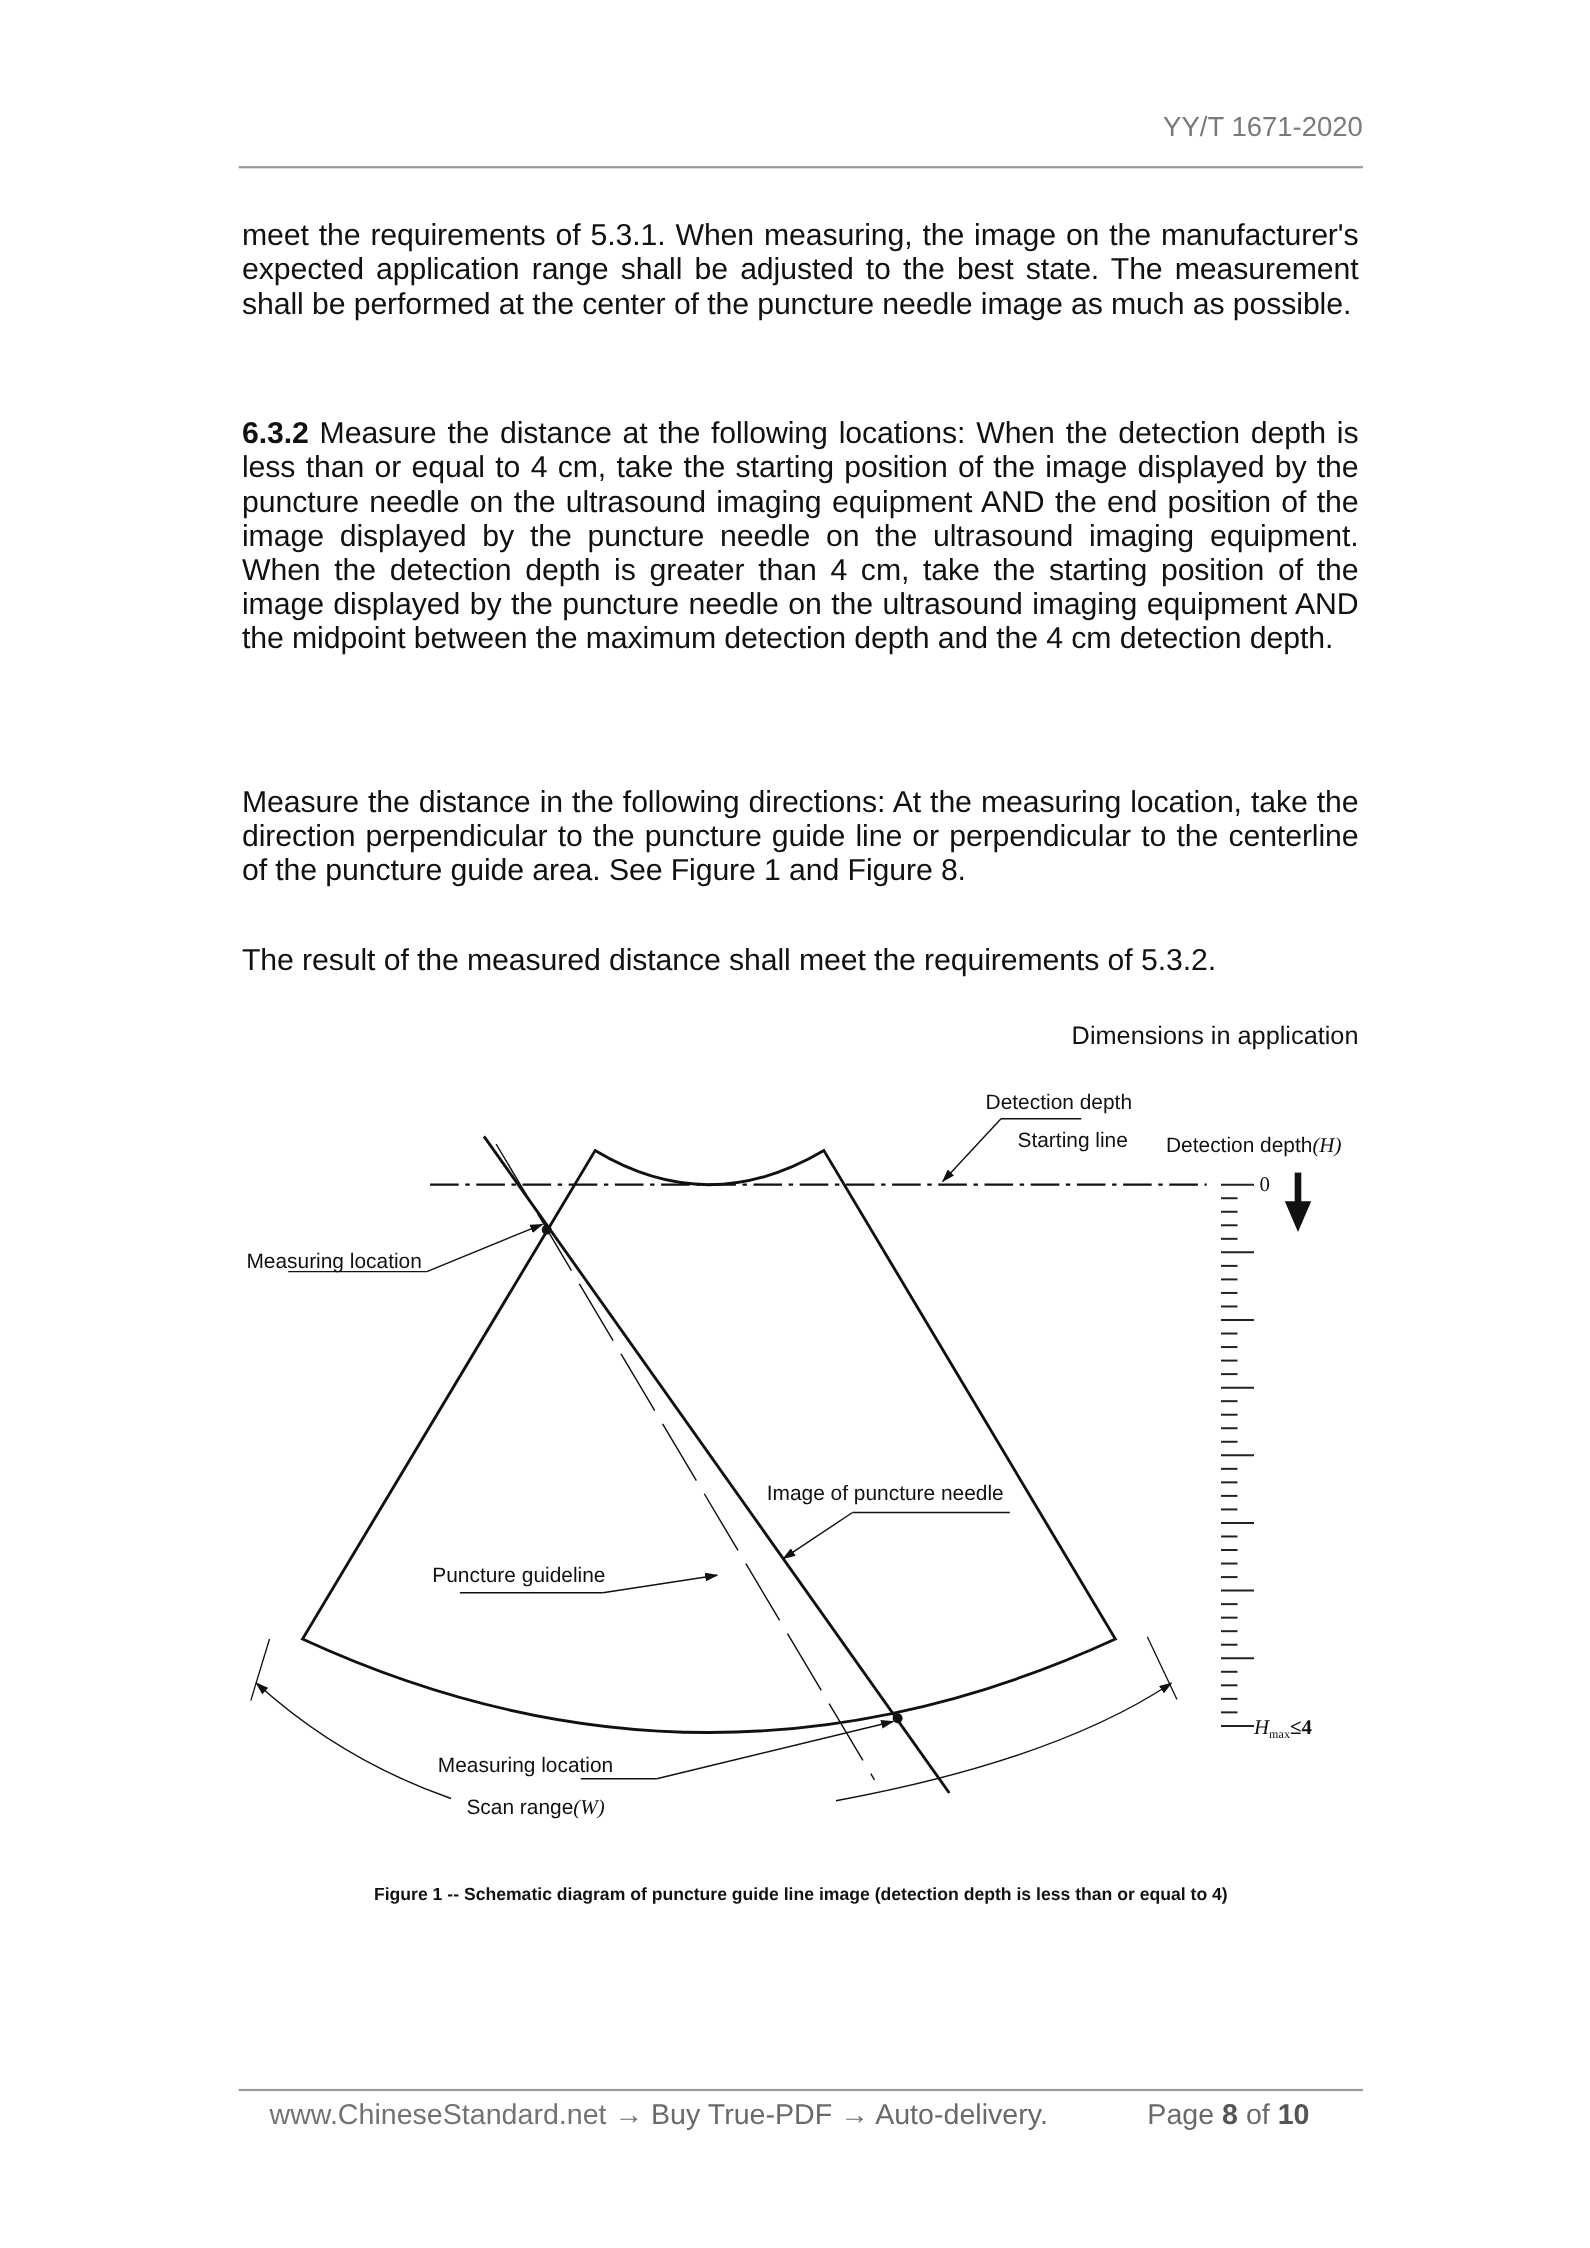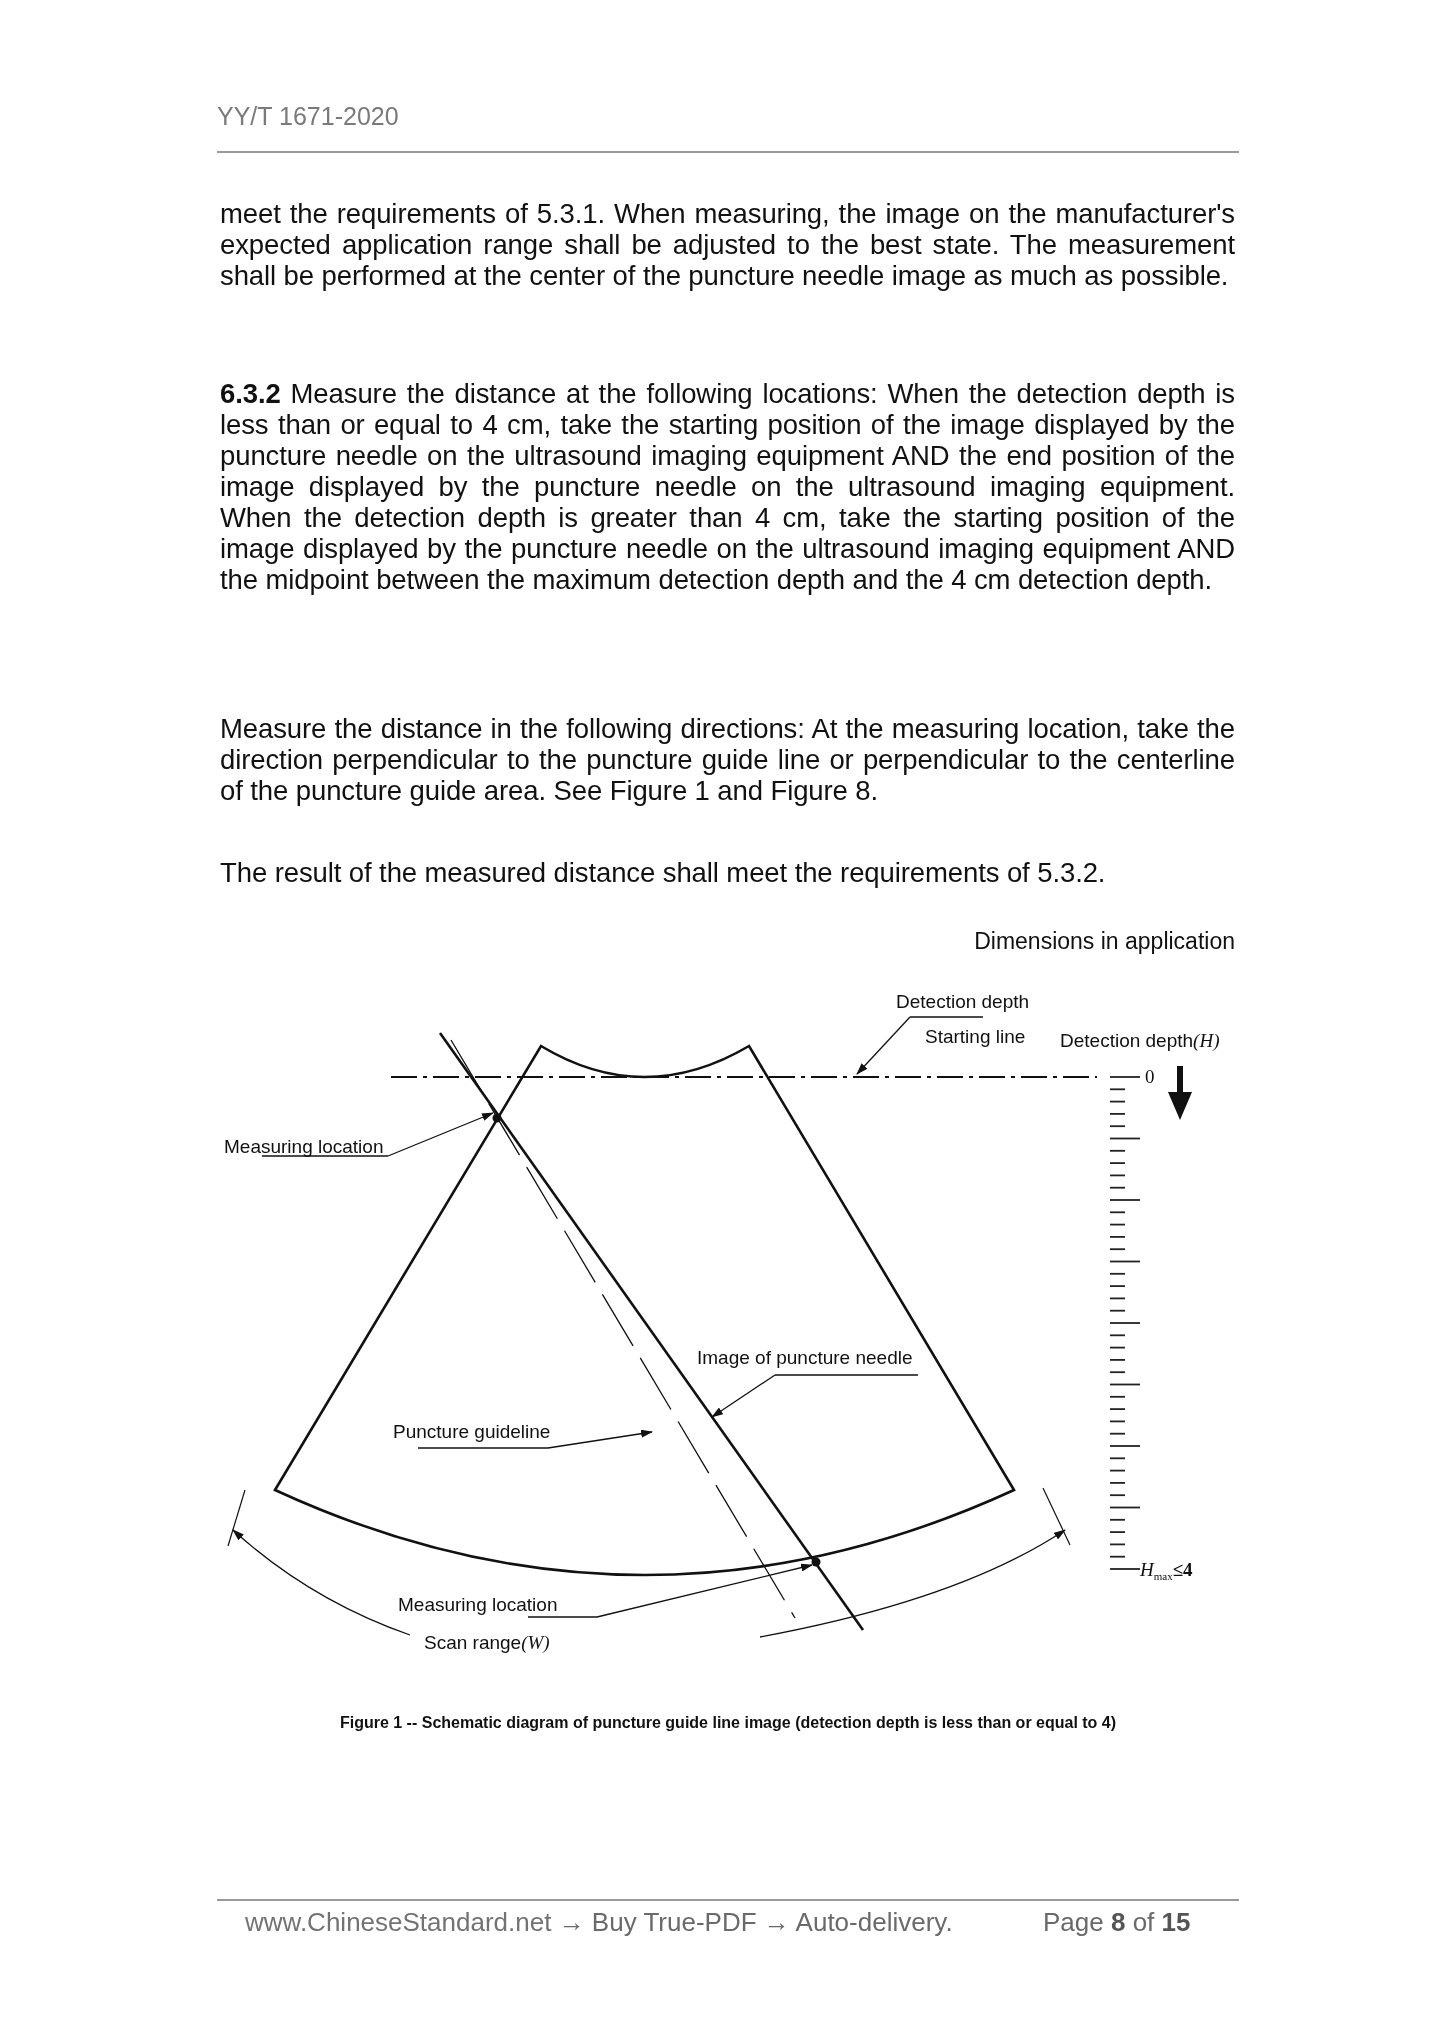--- a/index.html
+++ b/index.html
@@ -1,19 +1,19 @@
 <!DOCTYPE html>
 <html><head>
 <meta charset="utf-8">
 <style>
   html, body { margin: 0; padding: 0; background: #ffffff; }
   body { width: 1445px; height: 2044px; position: relative; overflow: hidden;
          font-family: "Liberation Sans", sans-serif; color: #111; }
   .page-header { position: absolute; left: 217px; width: 1022px; top: 102px;
-                 text-align: left; font-size: 25px; color: #7a7a7a; }
+                 text-align: right; font-size: 25px; color: #7a7a7a; }
   .header-rule { position: absolute; left: 217px; width: 1022px; top: 151px; height: 2px; background: #9a9a9a; }
   .body-text { position: absolute; left: 220px; width: 1015px; font-size: 27.5px; line-height: 31px;
                text-align: justify; margin: 0; letter-spacing: -0.1px; }
   .body-text b { font-weight: bold; }
   #p1 { top: 198px; }
   #p2 { top: 378px; }
   #p3 { top: 713px; }
   #p4 { top: 857px; }
   .dims { position: absolute; right: 210px; top: 928px; font-size: 23px; }
   .fig { position: absolute; left: 0; top: 0; width: 1445px; height: 2044px; }
@@ -137,13 +137,13 @@
   <line x1="428" y1="1617" x2="497" y2="1617" stroke="#111" stroke-width="1.3" transform="translate(100,0)"></line>
   <line x1="597" y1="1617" x2="812" y2="1565" stroke="#111" stroke-width="1.3" marker-end="url(#arr)"></line>
 
   <text x="424" y="1649"><tspan>Scan range</tspan><tspan class="serif" font-style="italic">(W)</tspan></text>
 </svg>
 
 <div class="caption">Figure 1 -- Schematic diagram of puncture guide line image (detection depth is less than or equal to 4)</div>
 
 <div class="footer-rule"></div>
 <div class="footer"><a>www.ChineseStandard.net</a><span> → Buy True-PDF → Auto-delivery.</span></div>
-<div class="footer-page"><span>Page </span><b>8</b><span> of </span><b>15</b></div>
+<div class="footer-page"><span>Page </span><b>8</b><span> of </span><b>10</b></div>
 
 </body></html>

